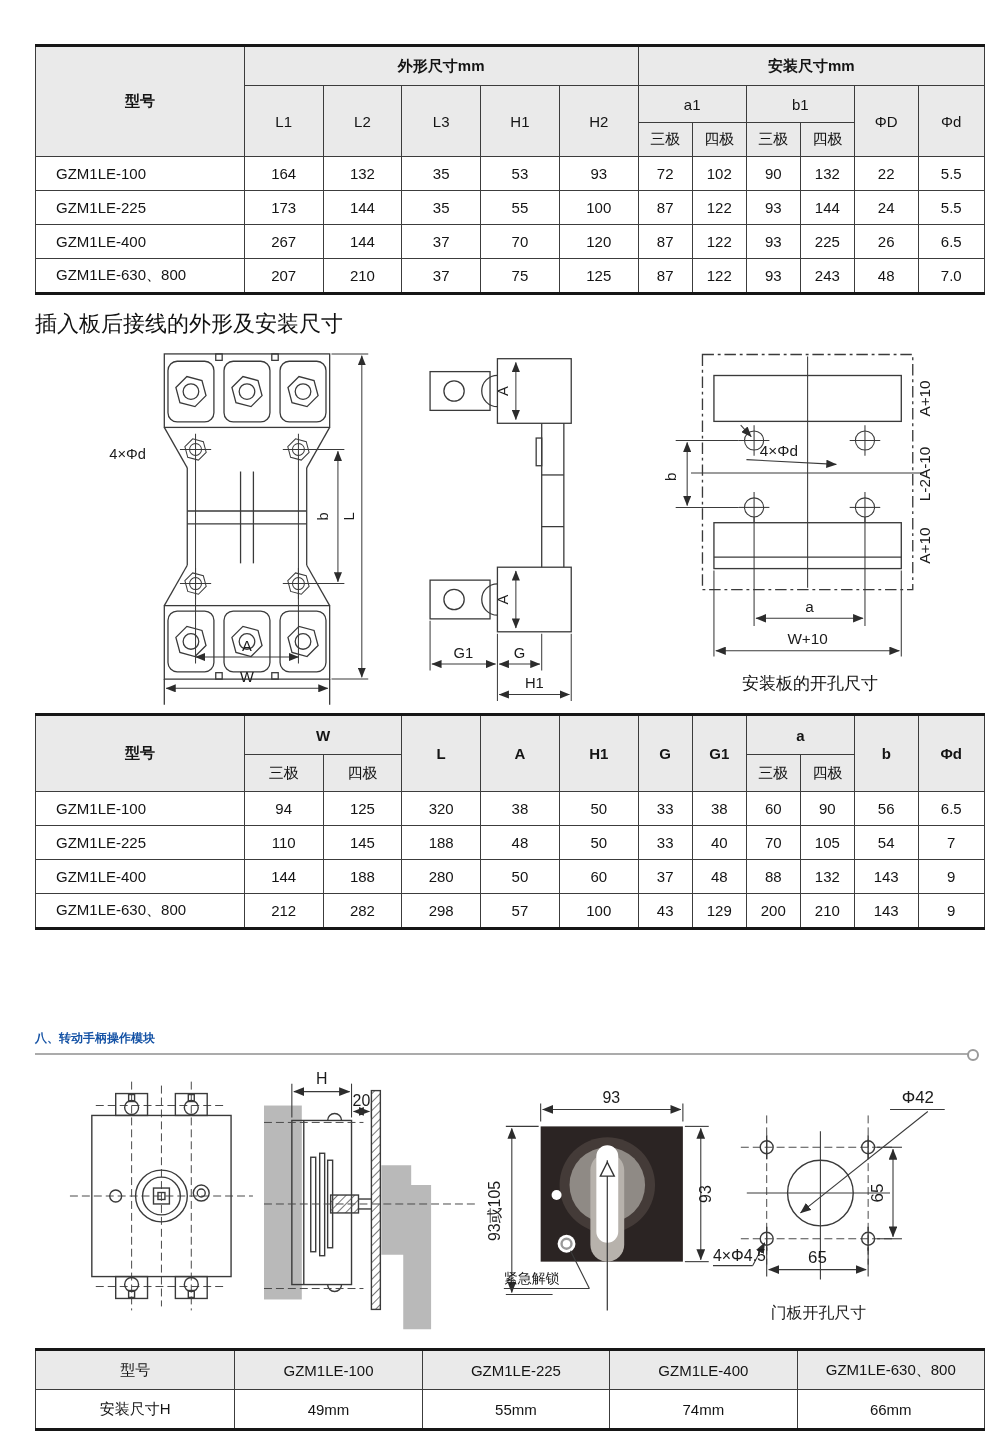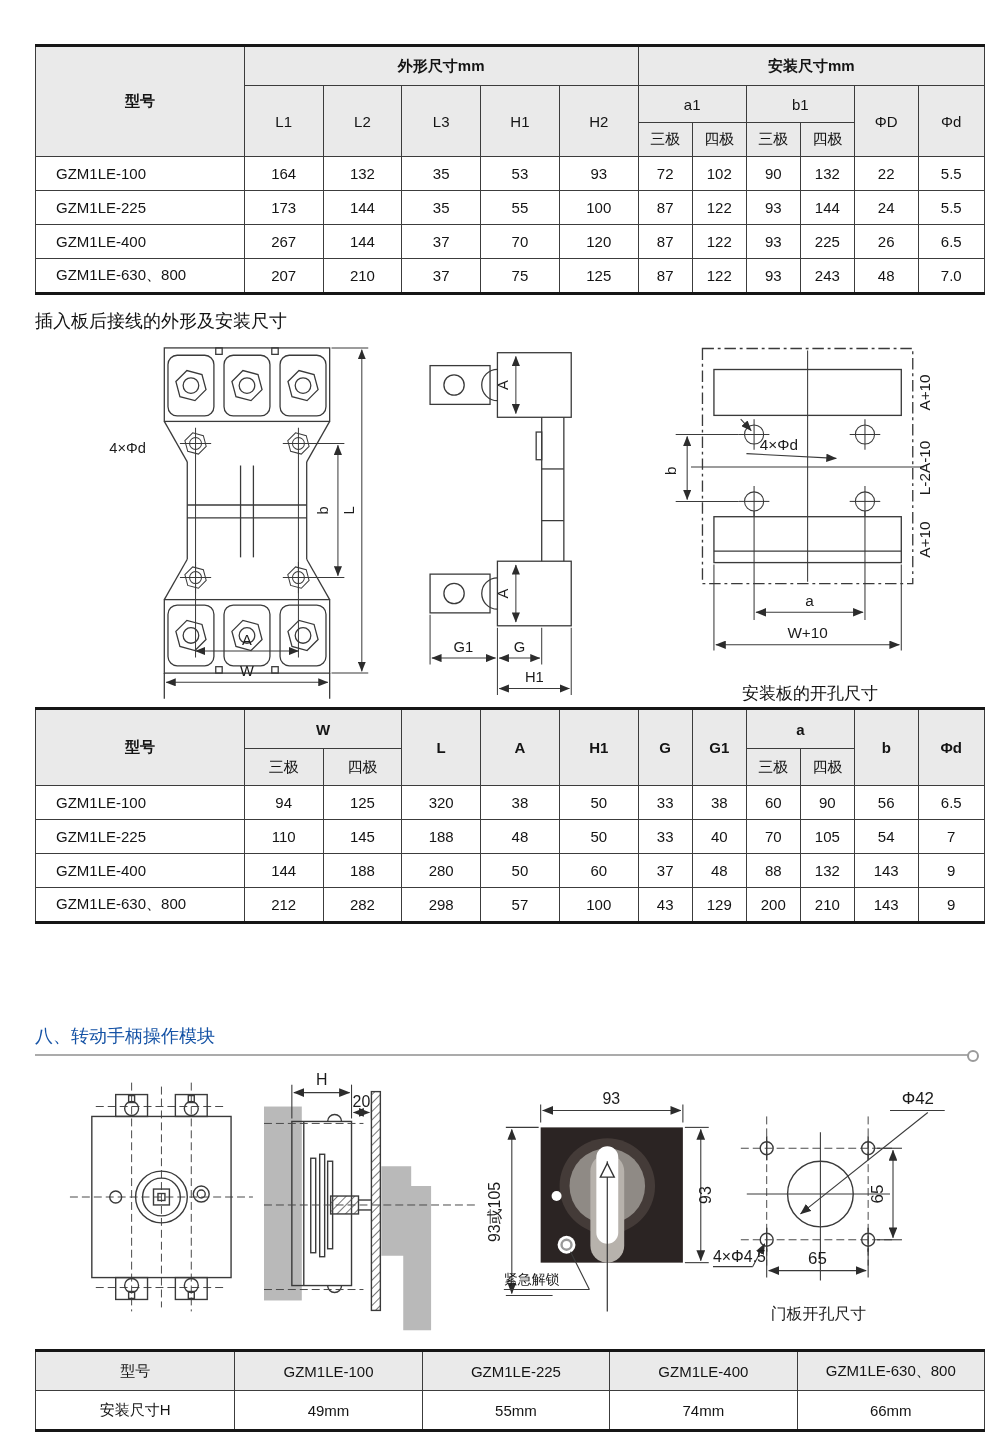--- a/index.html
+++ b/index.html
@@ -10,24 +10,24 @@
   table{border-collapse:collapse;width:950px;table-layout:fixed;font-size:15px;color:#141414;
         border-top:3px solid #161616;border-bottom:3px solid #161616;}
   th,td{border:1px solid #3c3c3c;text-align:center;padding:0;font-weight:normal;}
   thead th{background:#eaeaea;}
   tr.hr1 th{height:38px;font-weight:bold;} tr.hr2 th{height:36px;} tr.hr3 th{height:33px;}
   tbody td{height:33px;background:#fff;}
   td.c-model{text-align:left;padding-left:20px;}
   table.t3 td,table.t3 th{height:38px;}
 
   
-  .caption{font-size:18px;margin:14px 0 4px 0;color:#111;}
+  .caption{font-size:22px;margin:14px 0 4px 0;color:#111;}
   .units{text-align:right;font-size:15px;margin:-6px 0 2px 0;color:#111;}
-  .plate-caption{font-size:17px;margin-top:20px;text-align:center;color:#111;}
-  .sec-title{color:#1452a5;font-weight:normal;font-size:18px;margin:100px 0 6px 0;}
+  .plate-caption{font-size:17px;margin-top:4px;text-align:center;color:#111;}
+  .sec-title{color:#1452a5;font-weight:bold;font-size:12px;margin:100px 0 6px 0;}
   .rule{position:relative;border-top:2px solid #ababab;margin-right:0;height:0;}
   .rule-dot{position:absolute;right:-4px;top:-6px;width:8px;height:8px;border:2px solid #9a9a9a;
             border-radius:50%;background:#fff;}
 
   
   .diag-row{display:flex;align-items:flex-start;margin-top:4px;}
   .diag-row1{padding-left:65px;}
   .diag-row2{padding-left:25px;margin-top:10px;margin-bottom:8px;}
   .gap35{width:35px;} .gap28{width:28px;}
   .diag-col{display:flex;flex-direction:column;align-items:center;}

